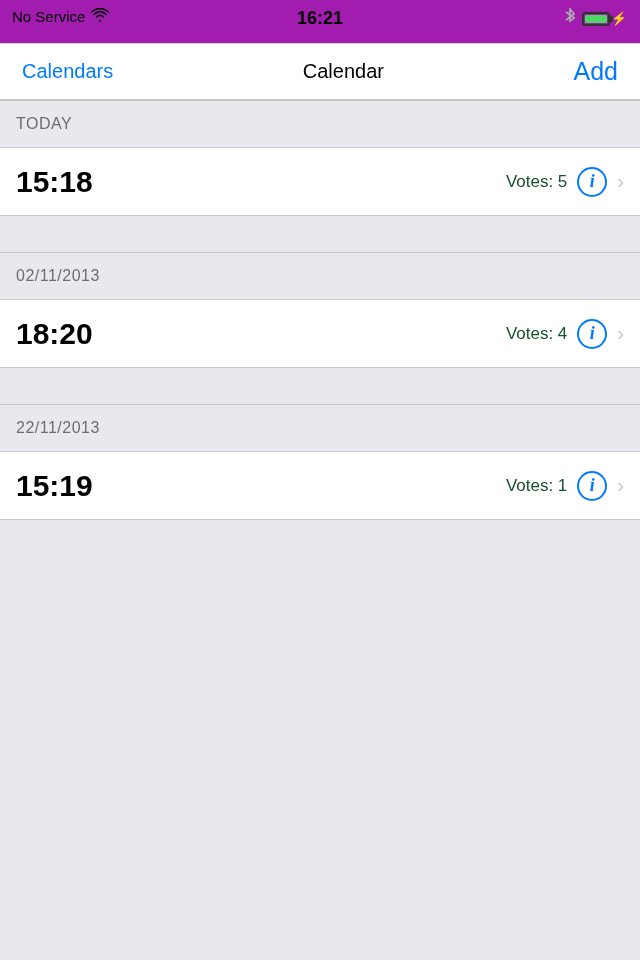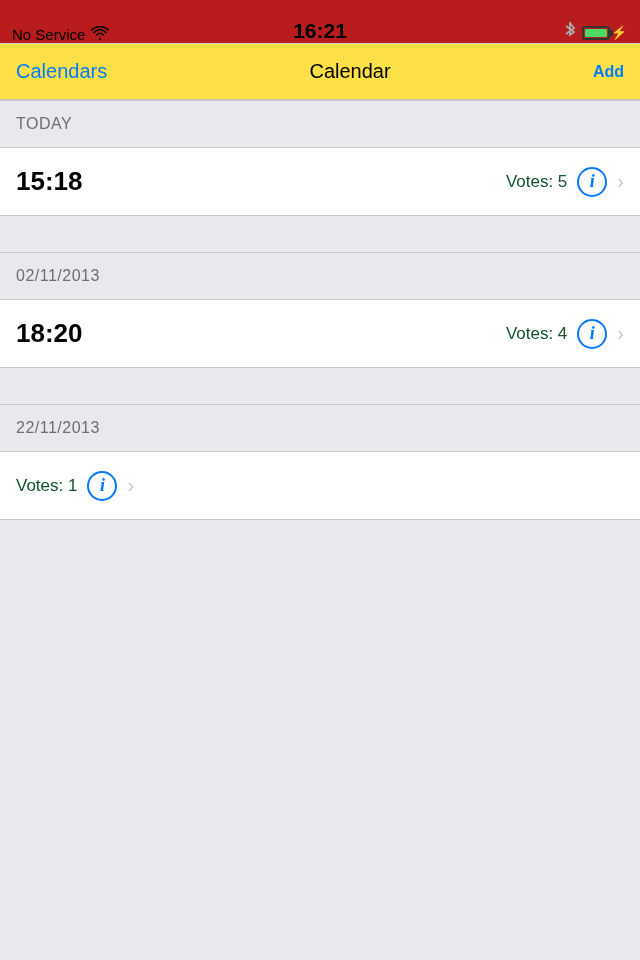--- a/index.html
+++ b/index.html
@@ -9,39 +9,39 @@
       width: 640px;
       height: 960px;
       font-family: -apple-system, 'Helvetica Neue', Helvetica, Arial, sans-serif;
       background: #e8e8ed;
       overflow: hidden;
     }
 
     
     .status-bar {
       height: 44px;
-      background: #b91c1c;
-      display: flex;
-      align-items: flex-end;
+      background: #a21caf;
+      display: flex;
+      align-items: flex-start;
       justify-content: space-between;
-      padding: 0 12px;
+      padding: 8px 12px;
       border-bottom: 1px solid #d0d0d5;
     }
 
     .status-left {
       display: flex;
       align-items: center;
       gap: 6px;
       font-size: 15px;
       font-weight: 400;
       color: #000;
     }
 
     .status-center {
-      font-size: 21px;
+      font-size: 18px;
       font-weight: 600;
       color: #000;
       position: absolute;
       left: 50%;
       transform: translateX(-50%);
     }
 
     .status-right {
       display: flex;
       align-items: center;
@@ -99,44 +99,44 @@
     }
 
     .bolt-icon {
       font-size: 13px;
       color: #f0a500;
     }
 
     
     .nav-bar {
       height: 56px;
-      background: #fde047;
+      background: #ffffff;
       border-bottom: 1px solid #c8c8cc;
       display: flex;
       align-items: center;
       justify-content: space-between;
-      padding: 0 16px;
+      padding: 0 22px;
     }
 
     .nav-left {
       font-size: 20px;
       color: #007aff;
       font-weight: 400;
     }
 
     .nav-title {
       font-size: 20px;
       font-weight: 400;
       color: #000;
     }
 
     .nav-right {
-      font-size: 16px;
+      font-size: 25px;
       color: #007aff;
-      font-weight: 700;
+      font-weight: 400;
     }
 
     
     .content {
       background: #e8e8ed;
     }
 
     
     .section {
       margin-bottom: 0;
@@ -165,21 +165,21 @@
       background: #fff;
       height: 68px;
       display: flex;
       align-items: center;
       padding: 0 16px;
       border-bottom: 1px solid #c8c8cc;
       cursor: pointer;
     }
 
     .row-time {
-      font-size: 26px;
+      font-size: 30px;
       font-weight: 700;
       color: #000;
       flex: 1;
     }
 
     .row-right {
       display: flex;
       align-items: center;
       gap: 10px;
     }
@@ -286,20 +286,21 @@
     </div>
   </div>
 
   <div class="spacer-section"></div>
 
   <div class="section">
     <div class="section-header">
       <span class="section-header-text">22/11/2013</span>
     </div>
     <div class="row">
+      <span class="row-time">15:19</span>
       <div class="row-right">
         <span class="row-votes">Votes: 1</span>
         <div class="info-button">i</div>
         <span class="chevron">›</span>
       </div>
     </div>
   </div>
 
 </div>
 

